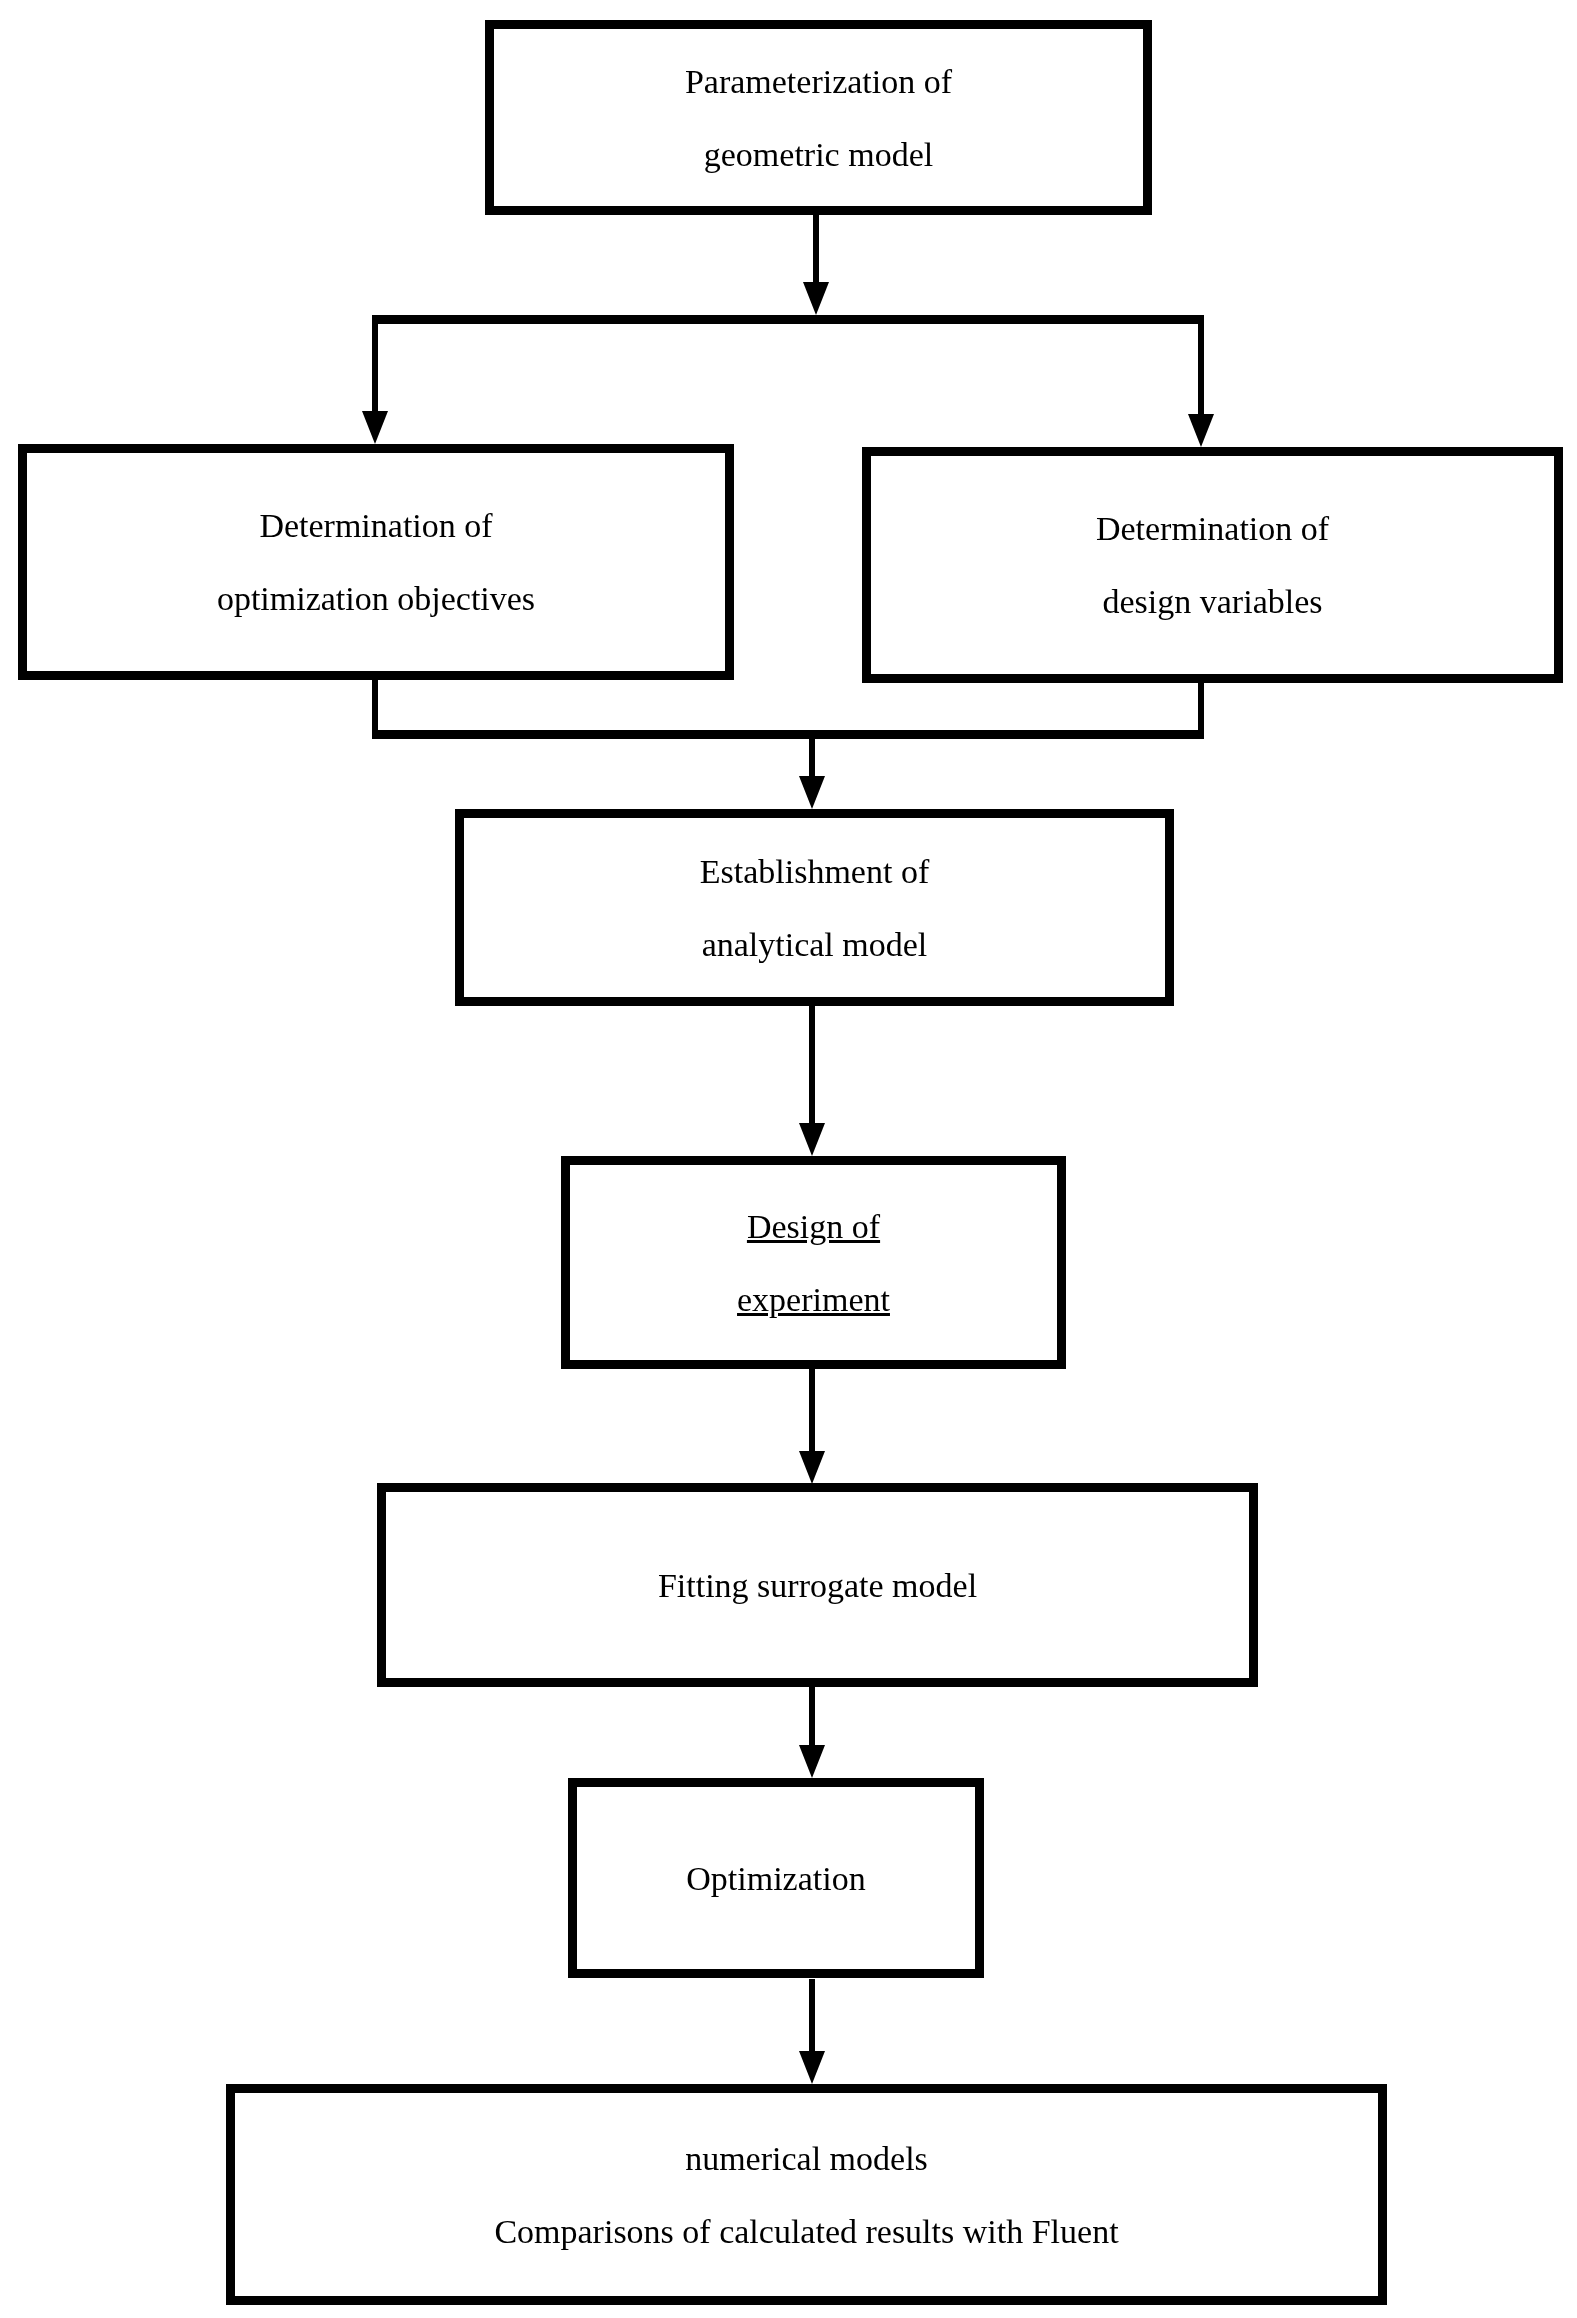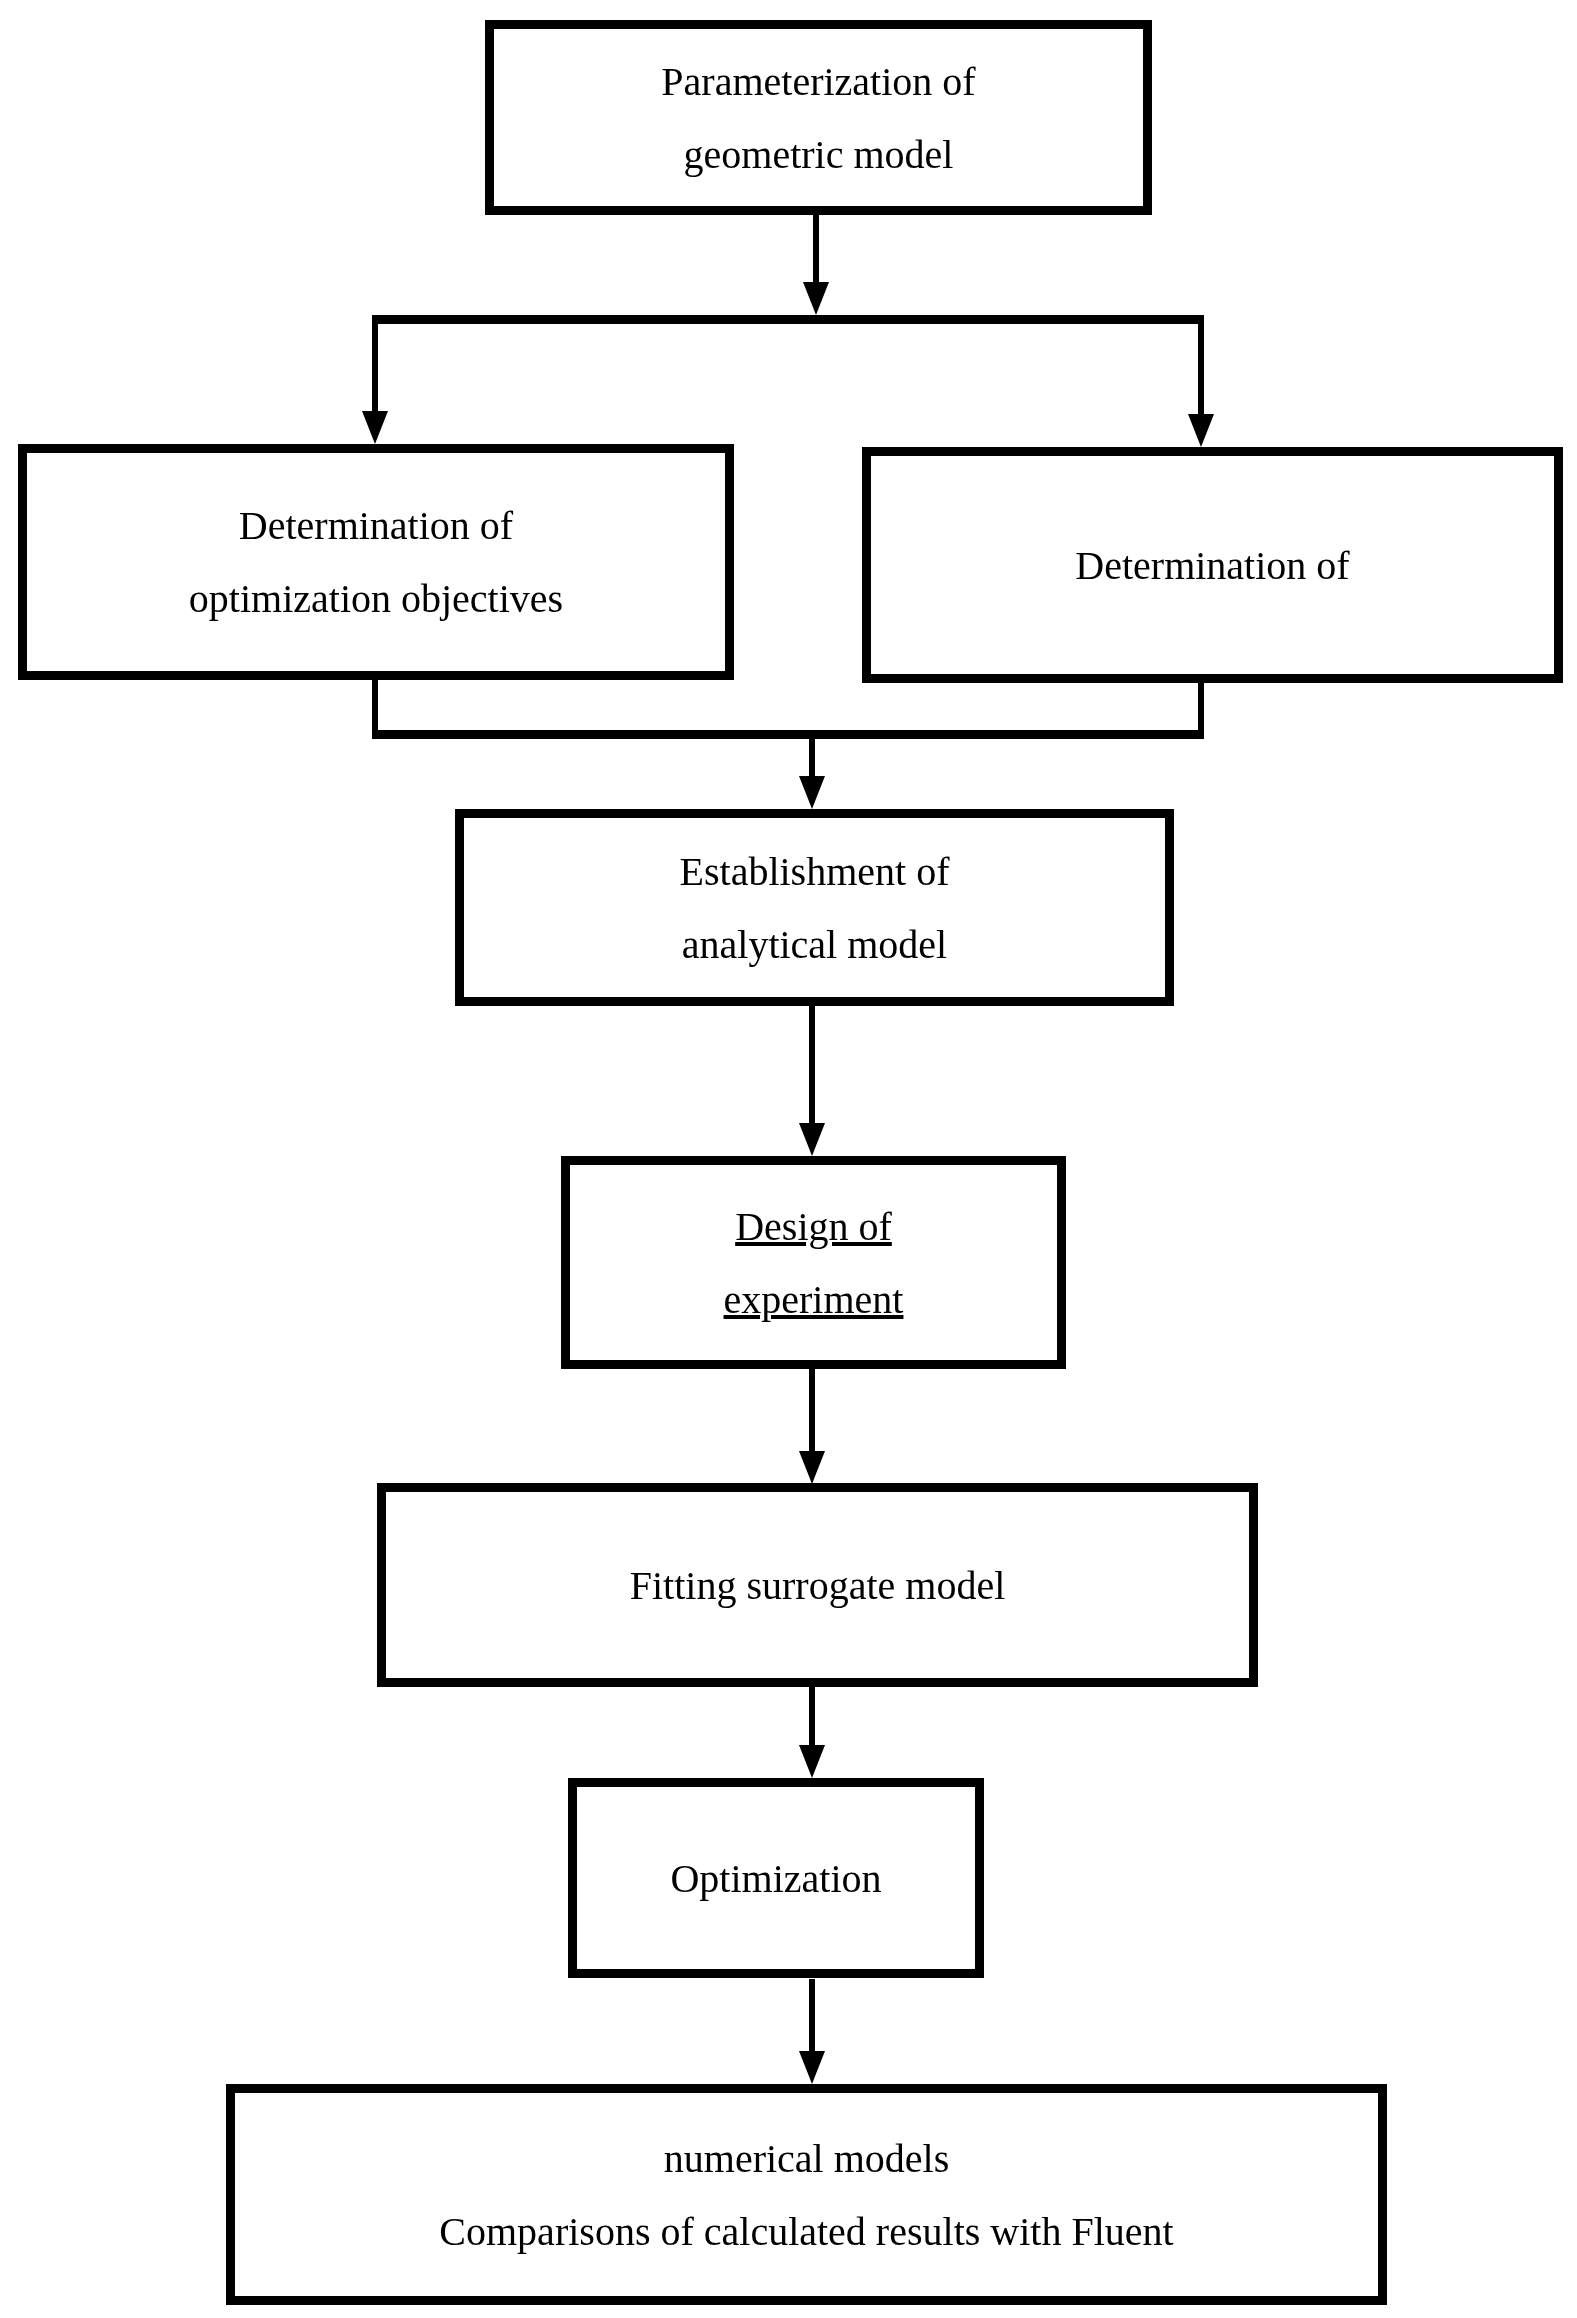--- a/index.html
+++ b/index.html
@@ -17,21 +17,21 @@
     box-sizing: border-box;
     border: 9.3px solid #000000;
     background: #ffffff;
     display: flex;
     flex-direction: column;
     align-items: center;
     justify-content: center;
     text-align: center;
   }
   .node .line {
-    font-size: 40px;
+    font-size: 34px;
     line-height: 73px;
     white-space: nowrap;
   }
   .vline { position: absolute; width: 5.7px; background: #000000; }
   .hline { position: absolute; height: 9.3px; background: #000000; }
   .ah {
     position: absolute;
     width: 0; height: 0;
     border-left: 13px solid transparent;
     border-right: 13px solid transparent;
@@ -57,20 +57,21 @@
   <div class="vline" style="left:1198px; top:324px; height:90px;"></div>
   <div class="ah" style="left:1188px; top:414px;"></div>
 
   <div class="node" style="left:18px; top:444px; width:716px; height:236px;">
     <span class="line">Determination of</span>
     <span class="line">optimization objectives</span>
   </div>
 
   <div class="node" style="left:862px; top:447px; width:701px; height:236px;">
     <span class="line">Determination of</span>
+    <span class="line">design variables</span>
   </div>
 
   <div class="vline" style="left:372px; top:680px; height:59px;"></div>
   <div class="vline" style="left:1198px; top:683px; height:56px;"></div>
   <div class="hline" style="left:372px; top:730px; width:832px;"></div>
   <div class="vline" style="left:809px; top:739px; height:39px;"></div>
   <div class="ah" style="left:799px; top:776px;"></div>
 
   <div class="node" style="left:455px; top:809px; width:719px; height:197px;">
     <span class="line">Establishment of</span>

